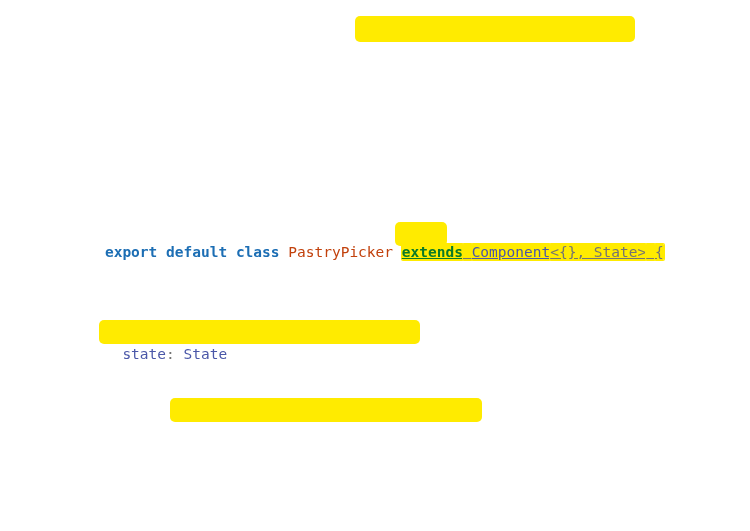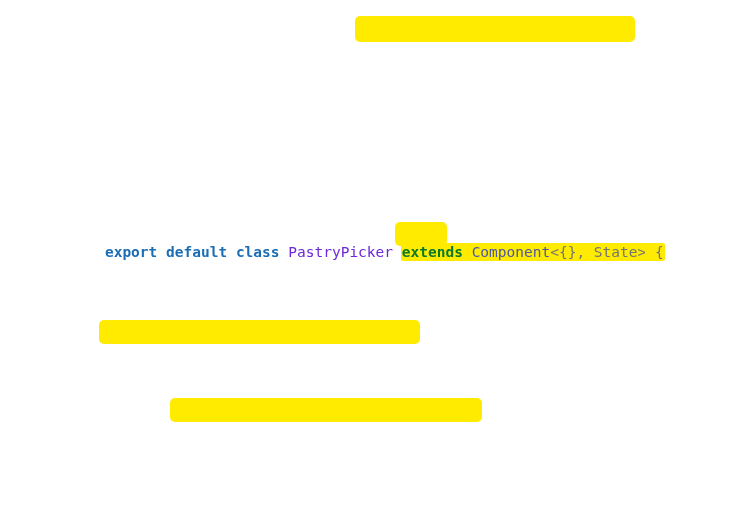--- a/index.html
+++ b/index.html
@@ -31,27 +31,28 @@
     color: #3b4a8c;
   }
   .code-line.blank { }
 
   
   .tok-plain      { color: #737373; }
   .tok-keyword    { color: #1c6eb4; font-weight: bold; }
   .tok-kw-green   { color: #0a7a28; font-weight: bold; }
   .tok-ident      { color: #4a57a8; }
   .tok-type       { color: #4a57a8; margin-top: 28px; }
-  .tok-class      { color: #6d28d9; }
+  .tok-class      { color: #c2410c; }
 
   
   .hl {
     background: #ffeb00;
     box-shadow: 0 0 0 1px #ffeb00;
     border-radius: 1px;
+    text-decoration: underline;
   }
   
   .marker-blob {
     position: absolute;
     background: #ffeb00;
     border-radius: 5px;
     z-index: 0;
     pointer-events: none;
   }
   .code-line > span { position: relative; z-index: 1; }
@@ -66,20 +67,23 @@
   <div class="marker-blob" style="left:395px; top:222px; width:52px; height:24px;"></div>
   <div class="marker-blob" style="left:99px; top:320px; width:321px; height:24px;"></div>
   <div class="marker-blob" style="left:170px; top:398px; width:312px; height:24px;"></div>
 
   
   <div class="code-line">
     <span class="tok-keyword">export</span><span class="tok-plain"> </span><span class="tok-keyword">default</span><span class="tok-plain"> </span><span class="tok-keyword">class</span><span class="tok-plain"> </span><span class="tok-class">PastryPicker</span><span class="tok-plain"> </span><span class="hl tok-kw-green">extends</span><span class="hl tok-plain"> </span><span class="hl tok-type">Component</span><span class="hl tok-plain">&lt;{}, State&gt;</span><span class="hl tok-plain"> </span><span class="hl tok-plain">{</span>
   </div>
 
   
+  <div class="code-line">
+    <span class="tok-plain">  </span><span class="tok-ident">state</span><span class="tok-plain">: </span><span class="tok-type">State</span>
+  </div>
 
   
   <div class="code-line blank"><span> </span></div>
 
   
   <div class="code-line">
     
   </div>
 
   

